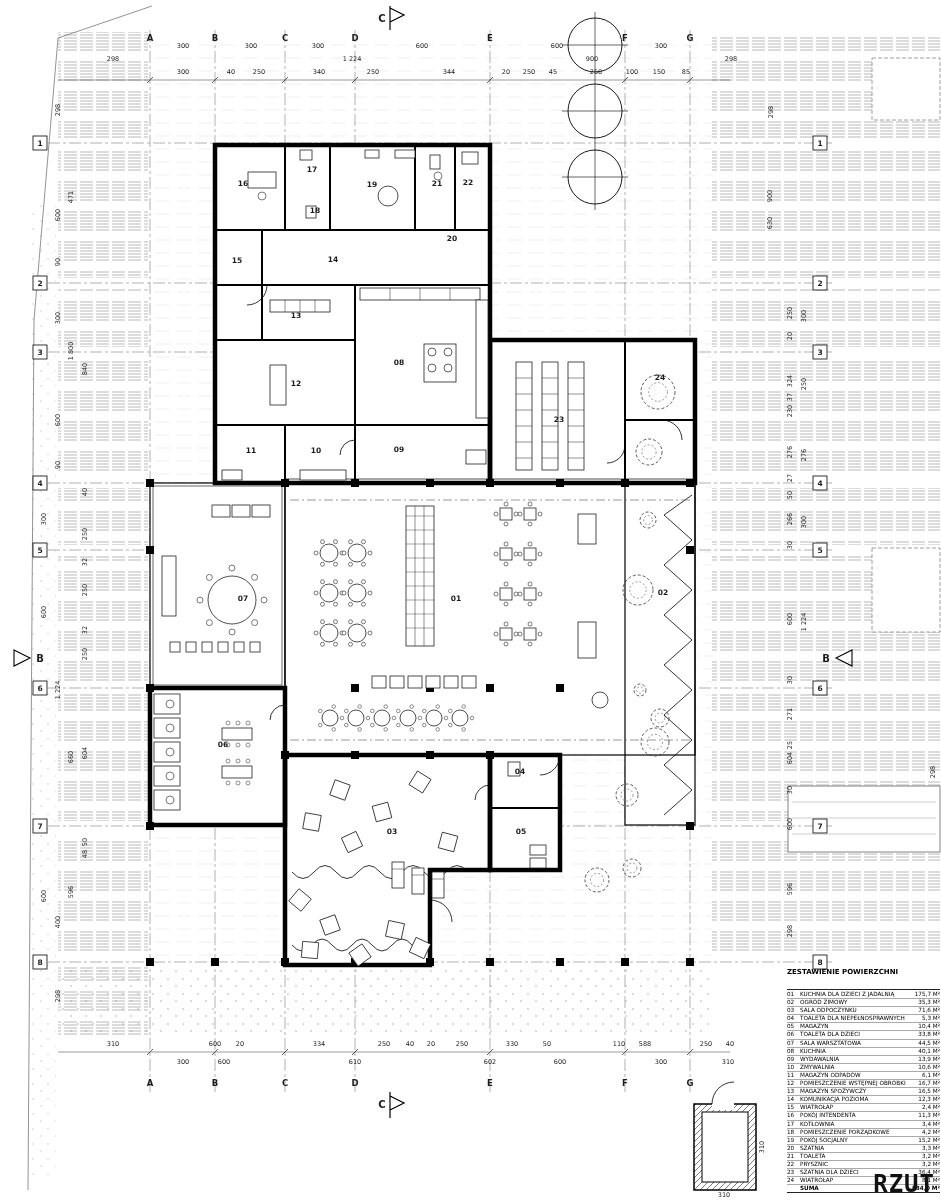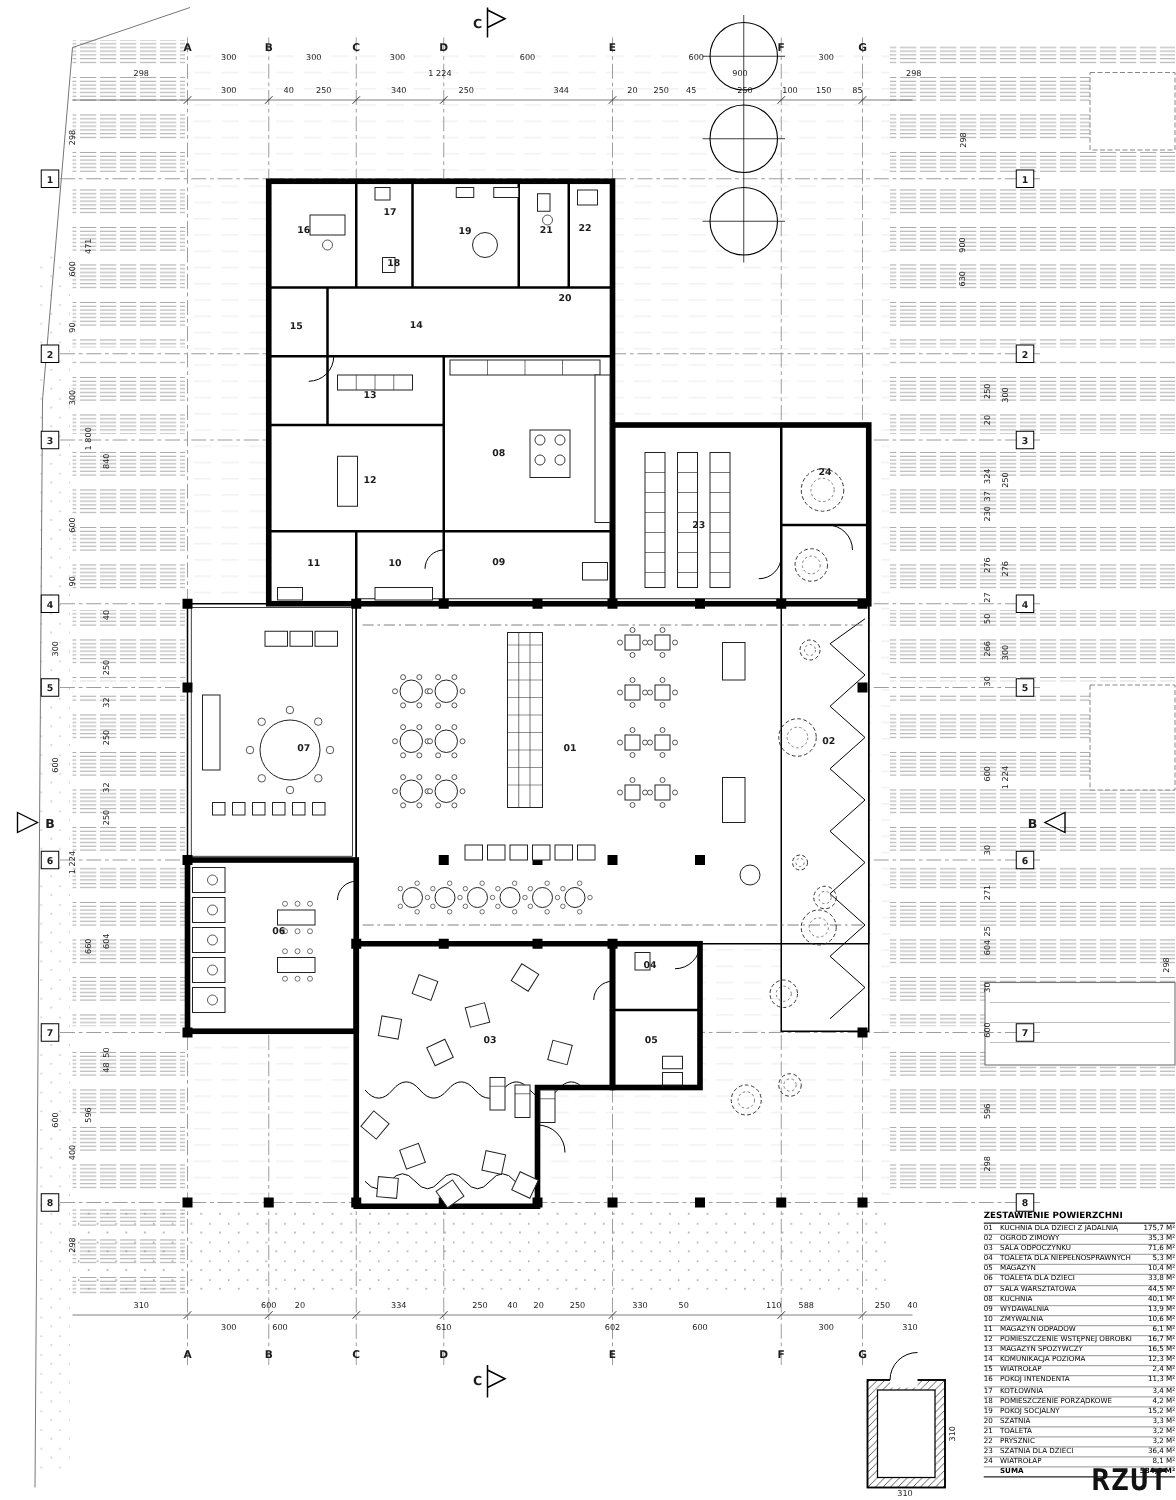--- a/index.html
+++ b/index.html
@@ -7,21 +7,21 @@
         font-family:"DejaVu Sans",sans-serif;}
   svg{position:absolute;left:0;top:0;}
   svg text{fill:#1c1c1c;font-family:"DejaVu Sans",sans-serif;}
   .dim{font-size:6.5px;text-anchor:middle;}
   .ax{font-size:8.5px;font-weight:bold;text-anchor:middle;}
   .axbox{font-size:7.5px;font-weight:bold;text-anchor:middle;}
   .room{font-size:7.5px;font-weight:bold;text-anchor:middle;}
   .sec{font-size:10px;font-weight:bold;text-anchor:middle;}
   .legend{position:absolute;left:787px;top:968px;width:153px;}
   .legend-title{font-size:7px;font-weight:bold;border-bottom:1px solid #222;
-                padding-bottom:2px;margin-bottom:1px;}
+                padding-bottom:13px;margin-bottom:1px;}
   .lrow{display:flex;align-items:baseline;font-size:5.7px;line-height:7.1px;
         border-bottom:0.5px solid #aaa;white-space:nowrap;}
   .lrow .no{width:13px;flex:none;}
   .lrow .nm{flex:1;overflow:hidden;}
   .lrow .ar{flex:none;text-align:right;}
   .lrow.total{font-weight:bold;border-bottom:1px solid #222;}
   .drawing-title{position:absolute;right:6px;bottom:2px;font-size:24px;font-weight:bold;
         letter-spacing:1px;font-family:"DejaVu Sans Mono",monospace;color:#111;}
 </style>
 </head>

